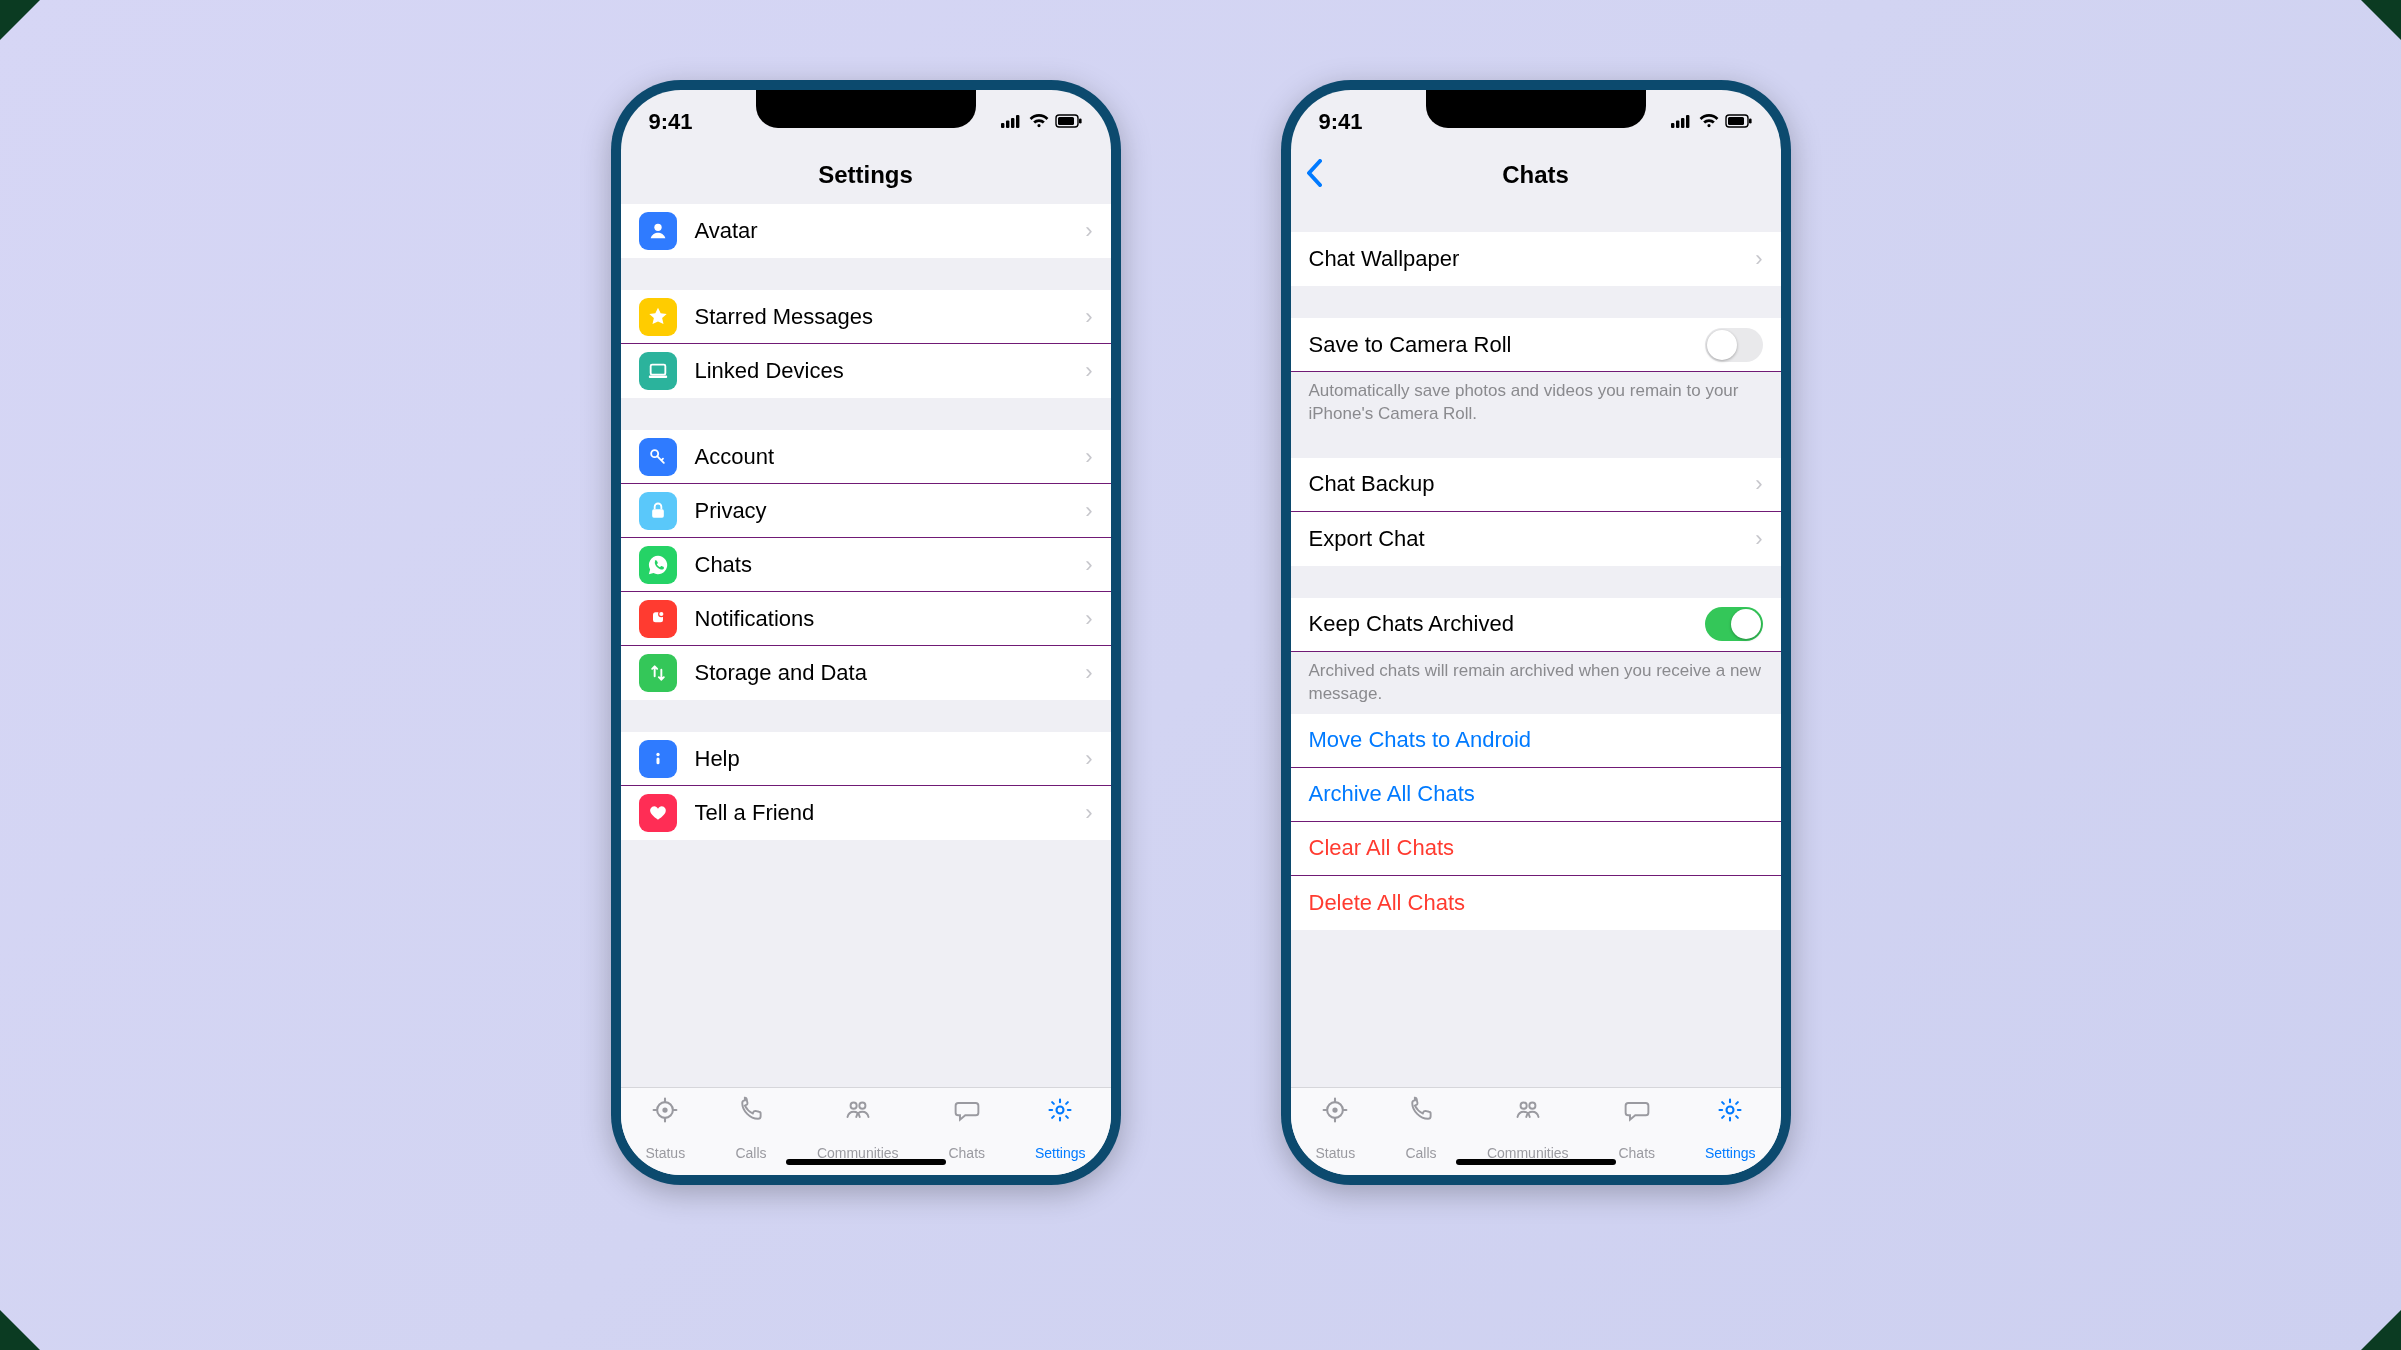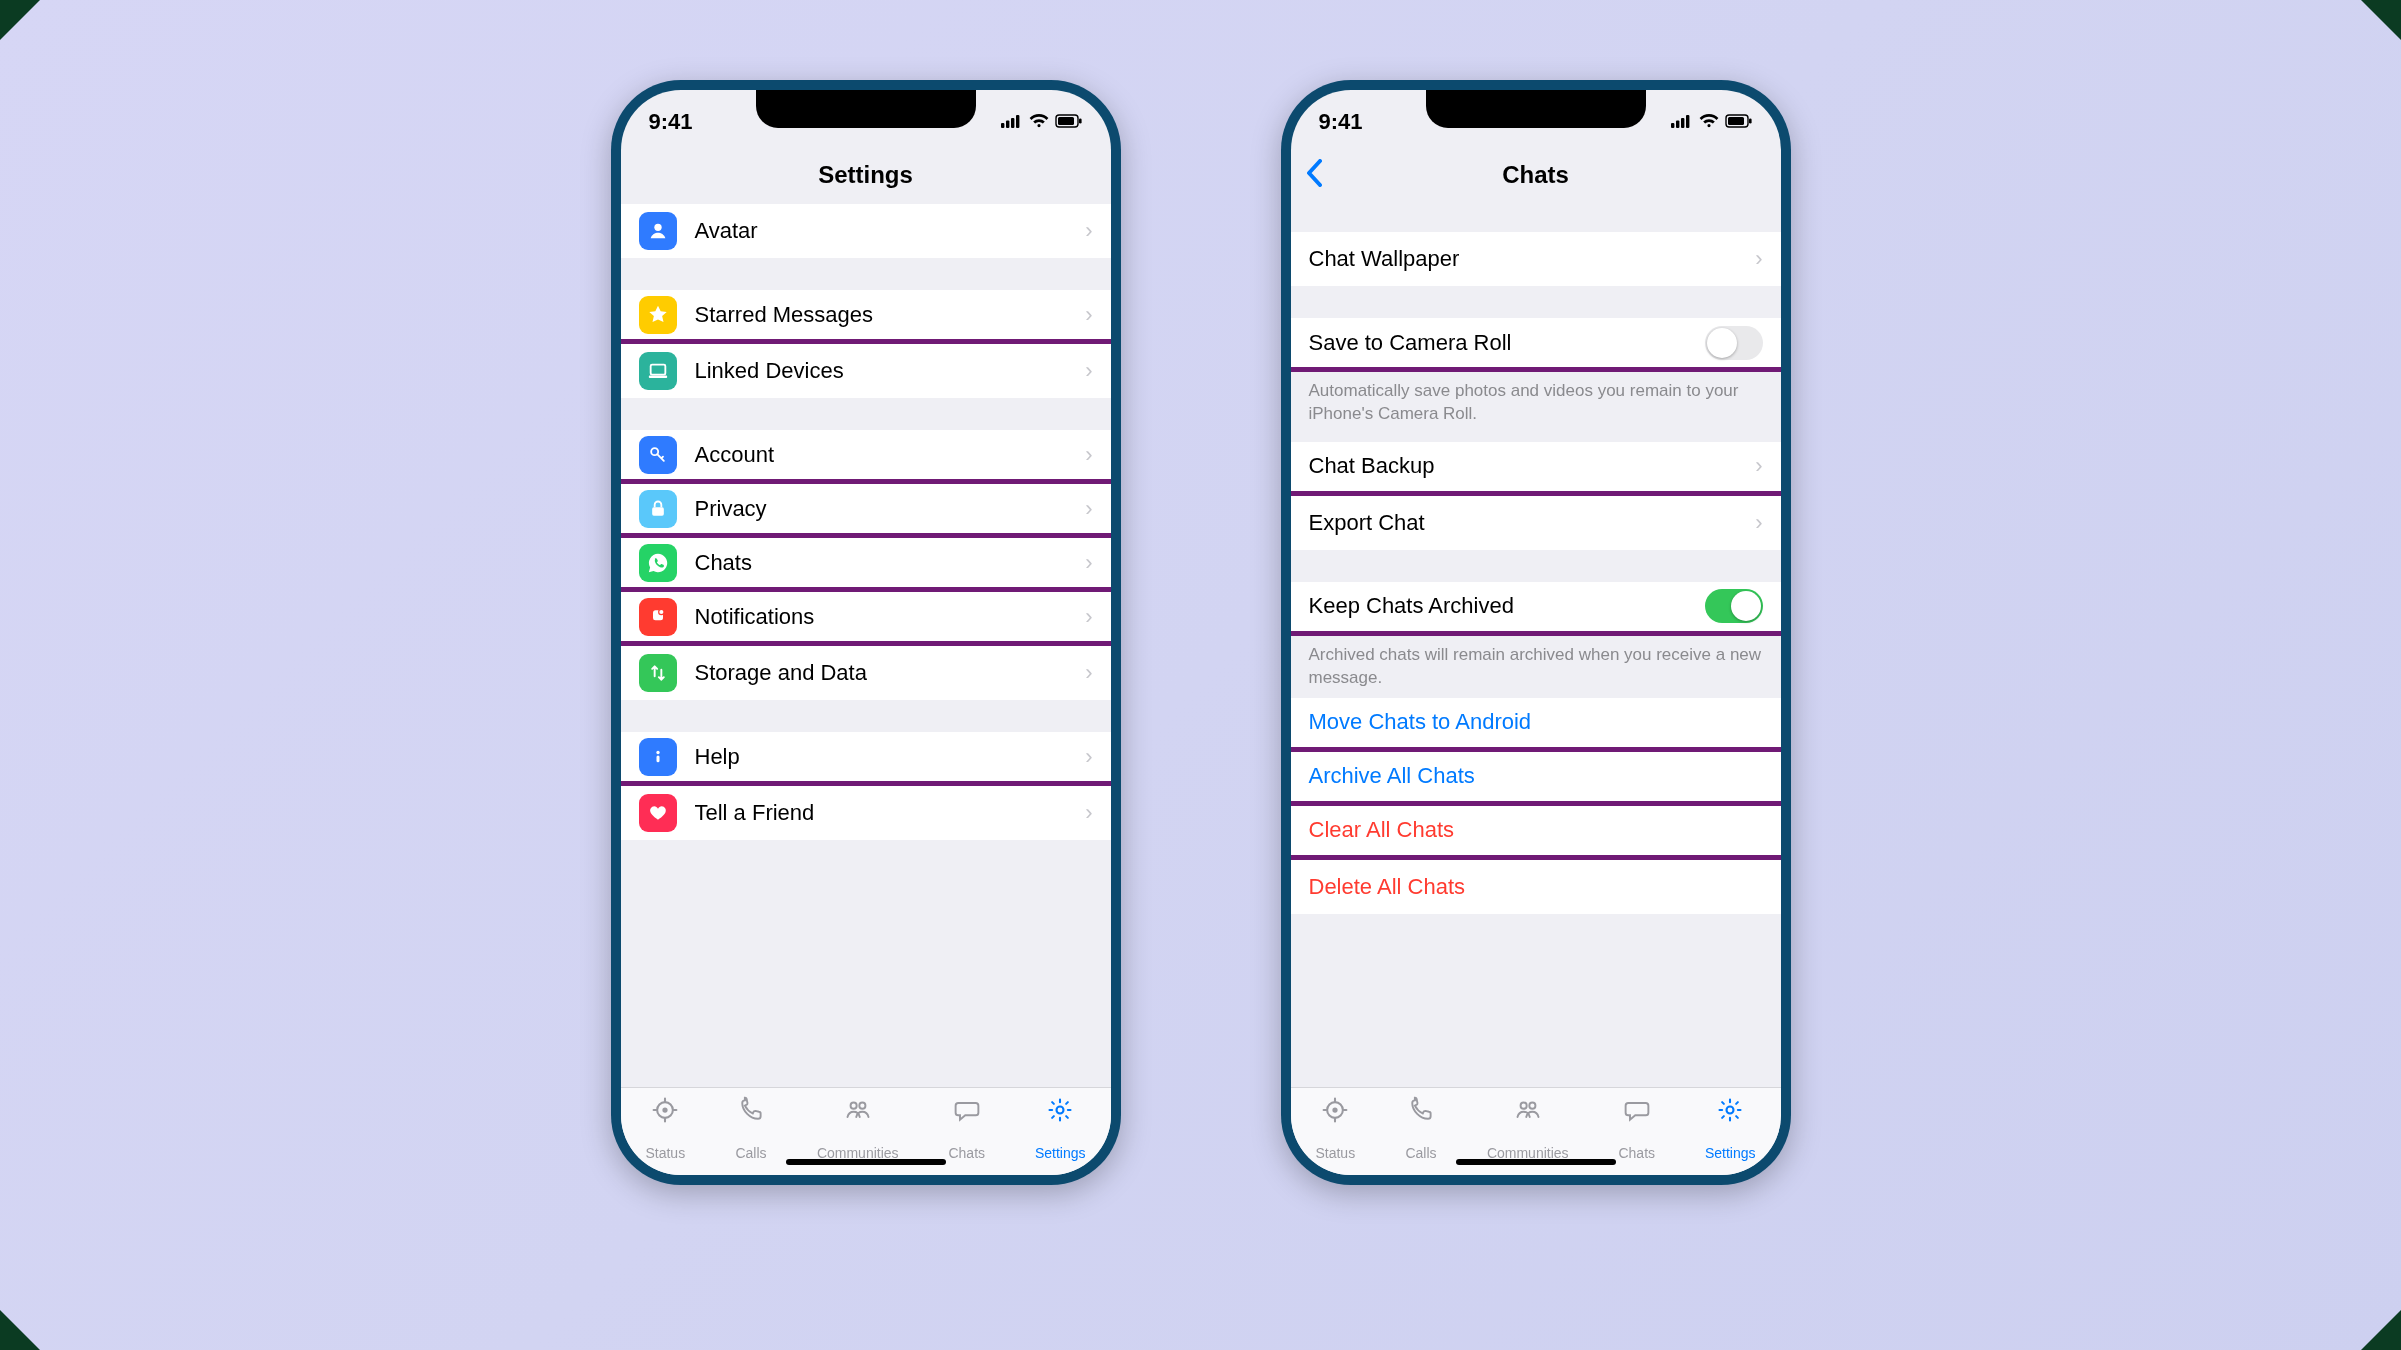--- a/index.html
+++ b/index.html
@@ -47,21 +47,21 @@
   }
   .back-btn {
     position: absolute; left: 14px; top: 50%; transform: translateY(-50%);
     color: #007aff; font-size: 34px; line-height: 1; cursor: pointer;
   }
   .content { flex: 1; overflow-y: auto; }
   .section { margin-bottom: 32px; }
   .cell {
     background: #fff; min-height: 54px; display: flex; align-items: center;
     padding: 0 18px; font-size: 22px; color: #000; position: relative;
-    border-bottom: 5px solid #701a75; cursor: pointer;
+    border-bottom: 1px solid #701a75; cursor: pointer;
   }
   .cell:last-child { border-bottom: none; }
   .cell .icon-box {
     width: 38px; height: 38px; border-radius: 9px; margin-right: 18px;
     display: flex; align-items: center; justify-content: center;
     color: #fff; flex-shrink: 0;
   }
   .cell .chev {
     margin-left: auto; color: #c7c7cc; font-size: 22px;
   }
@@ -339,21 +339,21 @@
 
         <div class="content">
           <div style="height:28px"></div>
           <div class="section">
             <div class="cell">
               <span>Chat Wallpaper</span>
               <span class="chev">›</span>
             </div>
           </div>
 
-          <div class="section" style="margin-bottom:16px">
+          <div class="section" style="margin-bottom:32px">
             <div class="cell">
               <span>Save to Camera Roll</span>
               <span class="toggle off">
                   <span class="knob"></span>
                 </span>
             </div>
             <div class="footer-text">Automatically save photos and videos you remain to your iPhone's Camera Roll.</div>
           </div>
 
           <div class="section">

